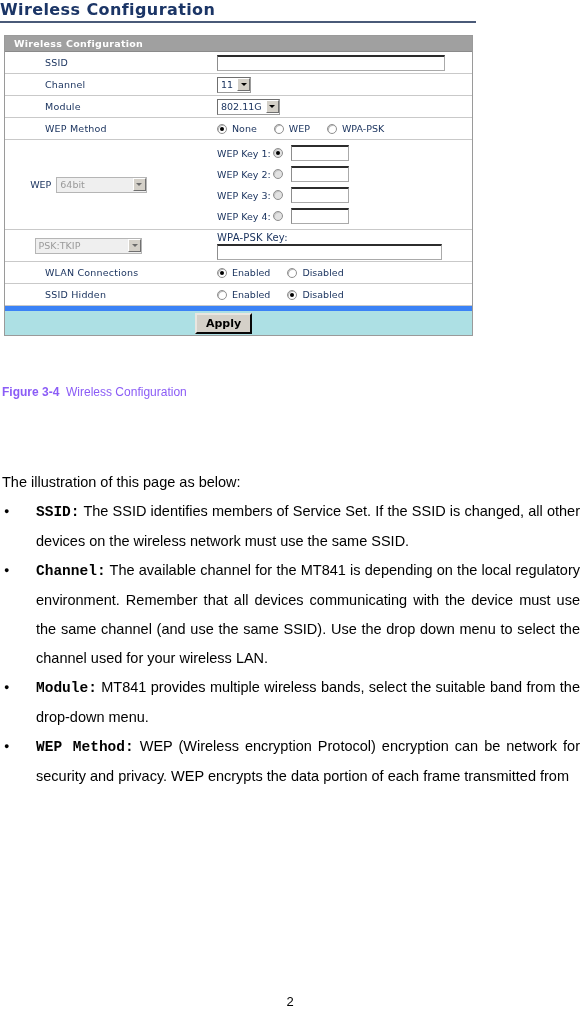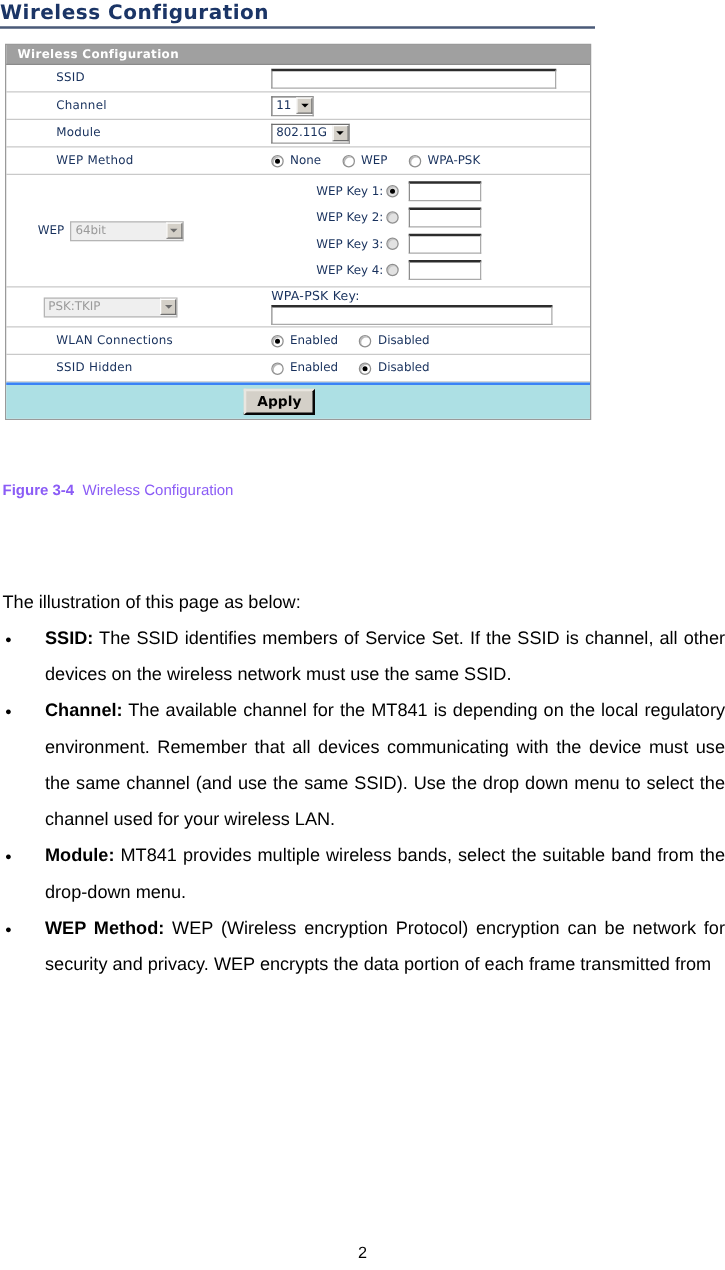--- a/index.html
+++ b/index.html
@@ -166,39 +166,39 @@
   #wep-row { display: flex; border-bottom: 1px solid #c9c9c9; min-height: 86px; }
   #wep-left {
     width: 205px; flex: 0 0 205px;
     display: flex; align-items: center; justify-content: center;
     padding-right: 38px; box-sizing: border-box;
   }
   #wep-left .wlbl { margin-right: 5px; font-size: 9.5px; color: #17305c; }
   #wep-right { flex: 1 1 auto; padding: 5px 0 5px 7px; }
   .wepkey-line { display: flex; align-items: center; margin-bottom: 5px; }
   .wepkey-line:last-child { margin-bottom: 0; }
-  .wepkey-line .wklbl { width: 56px; font-size: 9.5px; color: #17305c; white-space: nowrap; margin-left: 36px; }
+  .wepkey-line .wklbl { width: 56px; font-size: 9.5px; color: #17305c; white-space: nowrap; }
   .wepkey-line .radio { margin: 0 8px 0 0; }
 
   
   #wpa-row { display: flex; border-bottom: 1px solid #c9c9c9; min-height: 31px; align-items: center; }
   #wpa-left { width: 205px; flex: 0 0 205px; display: flex; justify-content: center; padding-right: 38px; box-sizing: border-box; }
   #wpa-right { flex: 1 1 auto; padding-left: 7px; }
   #wpa-label { font-size: 10px; color: #17305c; margin-bottom: 1px; letter-spacing: 0.2px; }
 
   
   #apply-row {
     background: #ade0e4;
     height: 29px;
     display: flex;
     align-items: center;
     justify-content: center;
     padding-right: 30px;
     box-sizing: border-box;
-    border-top: 2px solid #3b82f6;
+    border-top: 5px solid #3b82f6;
   }
   #apply-button {
     background: #d4d0c8;
     border: 2px outset #e9e6e0;
     border-right-color: #5c5c5c;
     border-bottom-color: #5c5c5c;
     font-family: "DejaVu Sans", sans-serif;
     font-weight: bold;
     font-size: 11px;
     color: #000000;
@@ -236,21 +236,21 @@
     margin: 0;
   }
   ul.bullets > li:before {
     content: "\25CF";
     position: absolute;
     left: 2px;
     top: 0;
     font-size: 9px;
     line-height: 29px;
   }
-  ul.bullets b { font-weight: bold; }
+  ul.bullets b { font-weight: bold; font-family: Liberation Mono, monospace; }
 
   
   #page-number {
     position: absolute;
     left: 0;
     top: 994px;
     width: 580px;
     text-align: center;
     font-size: 13px;
   }
@@ -399,20 +399,20 @@
 
 </div>
 
 <div id="figure-caption">
   <b>Figure 3-4</b><span class="cap">&nbsp;&nbsp;</span><span class="cap">Wireless Configuration</span>
 </div>
 
 <div id="body-copy">
   <p id="intro-line">The illustration of this page as below:</p>
   <ul class="bullets">
-    <li><b>SSID:</b><span> The SSID identifies members of Service Set. If the SSID is channel, all other devices on the wireless network must use the same SSID.</span></li>
+    <li><b>SSID:</b><span> The SSID identifies members of Service Set. If the SSID is changed, all other devices on the wireless network must use the same SSID.</span></li>
     <li><b>Channel:</b><span> The available channel for the MT841 is depending on the local regulatory environment. Remember that all devices communicating with the device must use the same channel (and use the same SSID). Use the drop down menu to select the channel used for your wireless LAN.</span></li>
     <li><b>Module:</b><span> MT841 provides multiple wireless bands, select the suitable band from the drop-down menu.</span></li>
     <li><b>WEP Method:</b><span> WEP (Wireless encryption Protocol) encryption can be network for security and privacy. WEP encrypts the data portion of each frame transmitted from</span></li>
   </ul>
 </div>
 
 <div id="page-number">2</div>
 
 </body></html>

